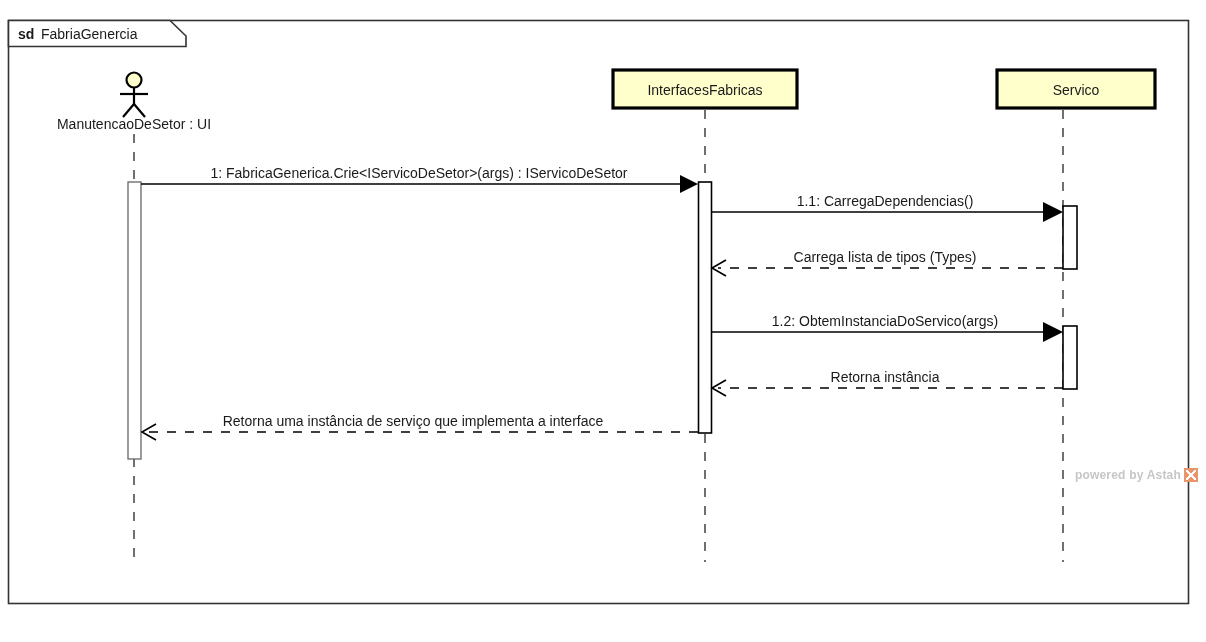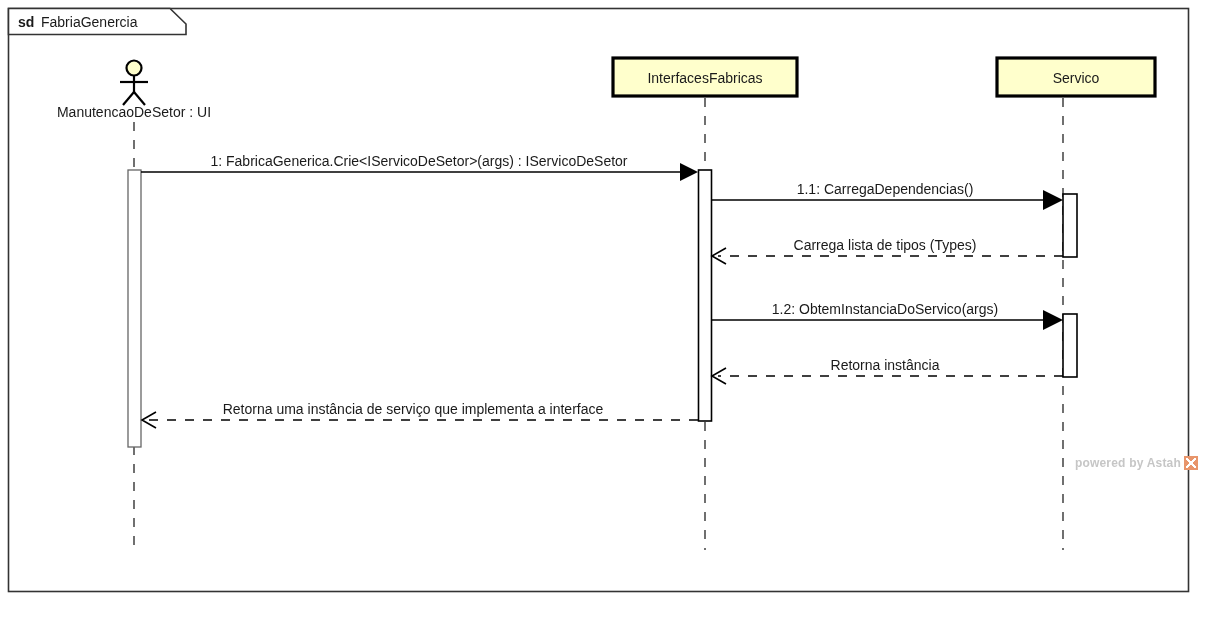--- a/index.html
+++ b/index.html
@@ -10,21 +10,21 @@
   body {
     width: 1206px;
     height: 642px;
     font-family: "Liberation Sans", sans-serif;
     position: relative;
     overflow: hidden;
   }
   #canvas {
     position: absolute;
     left: 0;
-    top: 0;
+    top: 12px;
     width: 1206px;
     height: 476px;
   }
   .diagram-svg {
     display: block;
   }
   text {
     font-family: "Liberation Sans", sans-serif;
     fill: #1a1a1a;
   }

